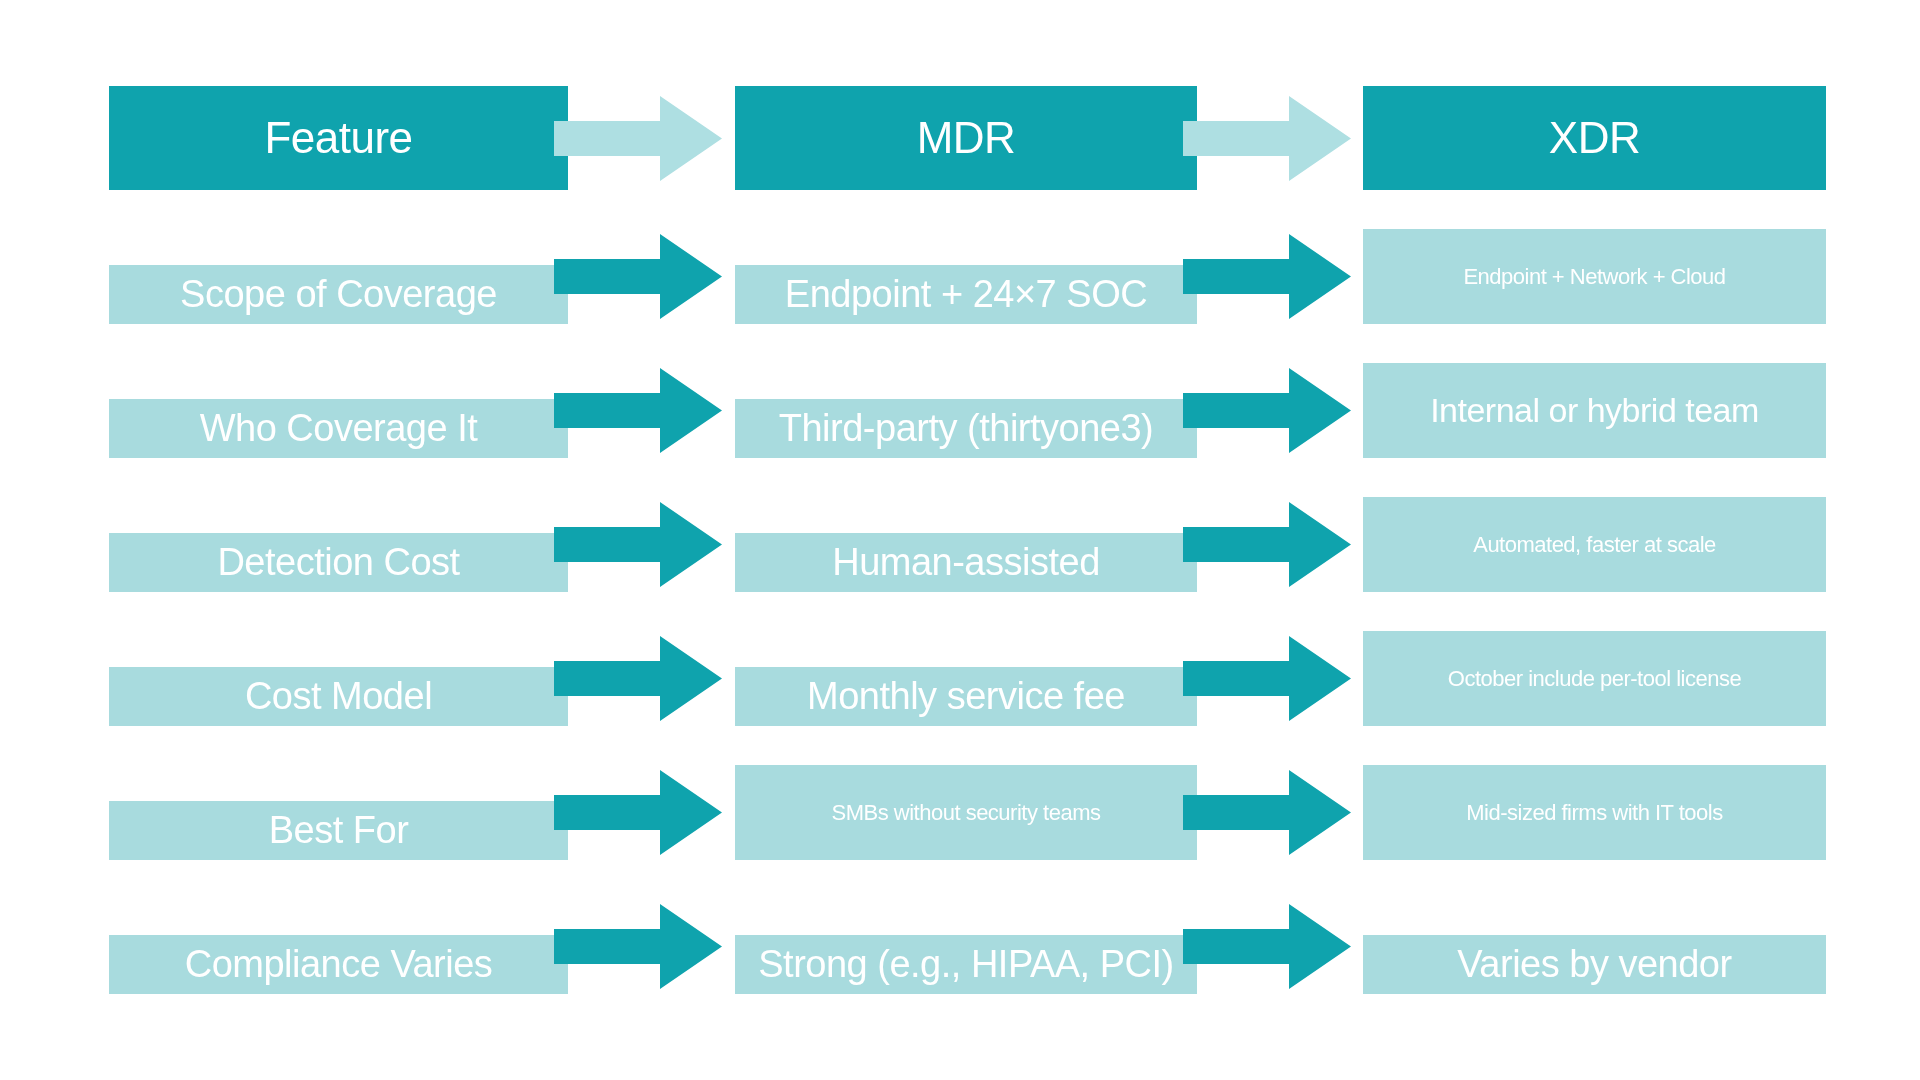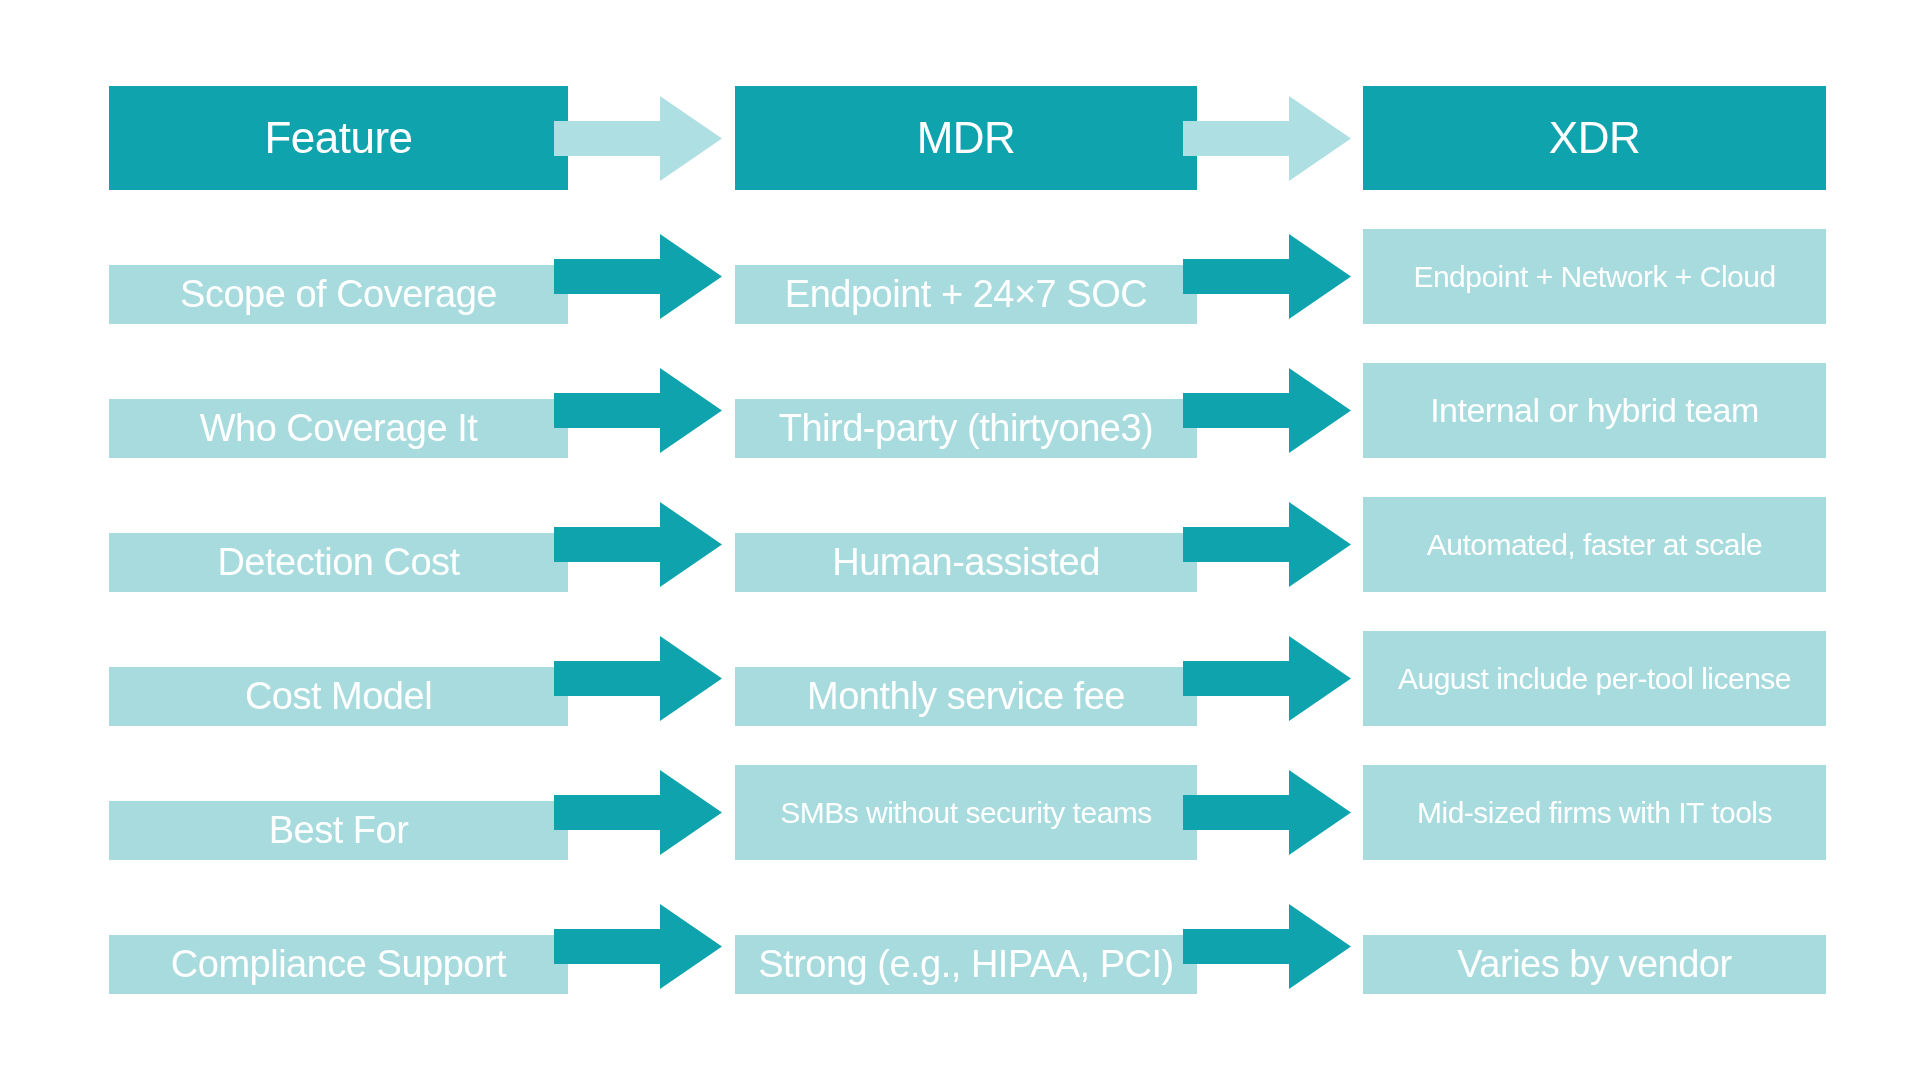--- a/index.html
+++ b/index.html
@@ -30,21 +30,21 @@
     padding: 4px 4px;
     letter-spacing: -0.5px;
     line-height: 1.05;
     white-space: nowrap;
   }
   .cell-dark  { background: var(--dark-teal, #0fa3ad); }
   .cell-light { background: var(--light-teal, #a8dbde); }
   .fs-hd { font-size: 44px; }
   .fs-lg { font-size: 38px; margin-top: 36px; }
   .fs-md { font-size: 34px; }
-  .fs-sm { font-size: 30px; }
+  .fs-sm { font-size: 22px; }
   .arrow-cell {
     display: flex;
     align-items: center;
     position: relative;
   }
   .arrow-svg {
     width: 170px;
     height: 95px;
     margin-left: -14px;
     flex: none;
@@ -147,21 +147,21 @@
   </div>
   <div class="cell cell-light fs-lg">
     <span>Monthly service fee</span>
   </div>
   <div class="arrow-cell">
     <svg class="arrow-svg arrow-dark" viewBox="0 0 170 95" aria-hidden="true">
       <polygon class="arrow-shape" points="0,30 106,30 106,5 168,47.5 106,90 106,65 0,65"></polygon>
     </svg>
   </div>
   <div class="cell cell-light fs-sm">
-    <span>August include per-tool license</span>
+    <span>October include per-tool license</span>
   </div>
 
   <div class="cell cell-light fs-lg">
     <span>Best For</span>
   </div>
   <div class="arrow-cell">
     <svg class="arrow-svg arrow-dark" viewBox="0 0 170 95" aria-hidden="true">
       <polygon class="arrow-shape" points="0,30 106,30 106,5 168,47.5 106,90 106,65 0,65"></polygon>
     </svg>
   </div>
@@ -171,21 +171,21 @@
   <div class="arrow-cell">
     <svg class="arrow-svg arrow-dark" viewBox="0 0 170 95" aria-hidden="true">
       <polygon class="arrow-shape" points="0,30 106,30 106,5 168,47.5 106,90 106,65 0,65"></polygon>
     </svg>
   </div>
   <div class="cell cell-light fs-sm">
     <span>Mid-sized firms with IT tools</span>
   </div>
 
   <div class="cell cell-light fs-lg">
-    <span>Compliance Support</span>
+    <span>Compliance Varies</span>
   </div>
   <div class="arrow-cell">
     <svg class="arrow-svg arrow-dark" viewBox="0 0 170 95" aria-hidden="true">
       <polygon class="arrow-shape" points="0,30 106,30 106,5 168,47.5 106,90 106,65 0,65"></polygon>
     </svg>
   </div>
   <div class="cell cell-light fs-lg">
     <span>Strong (e.g., HIPAA, PCI)</span>
   </div>
   <div class="arrow-cell">

